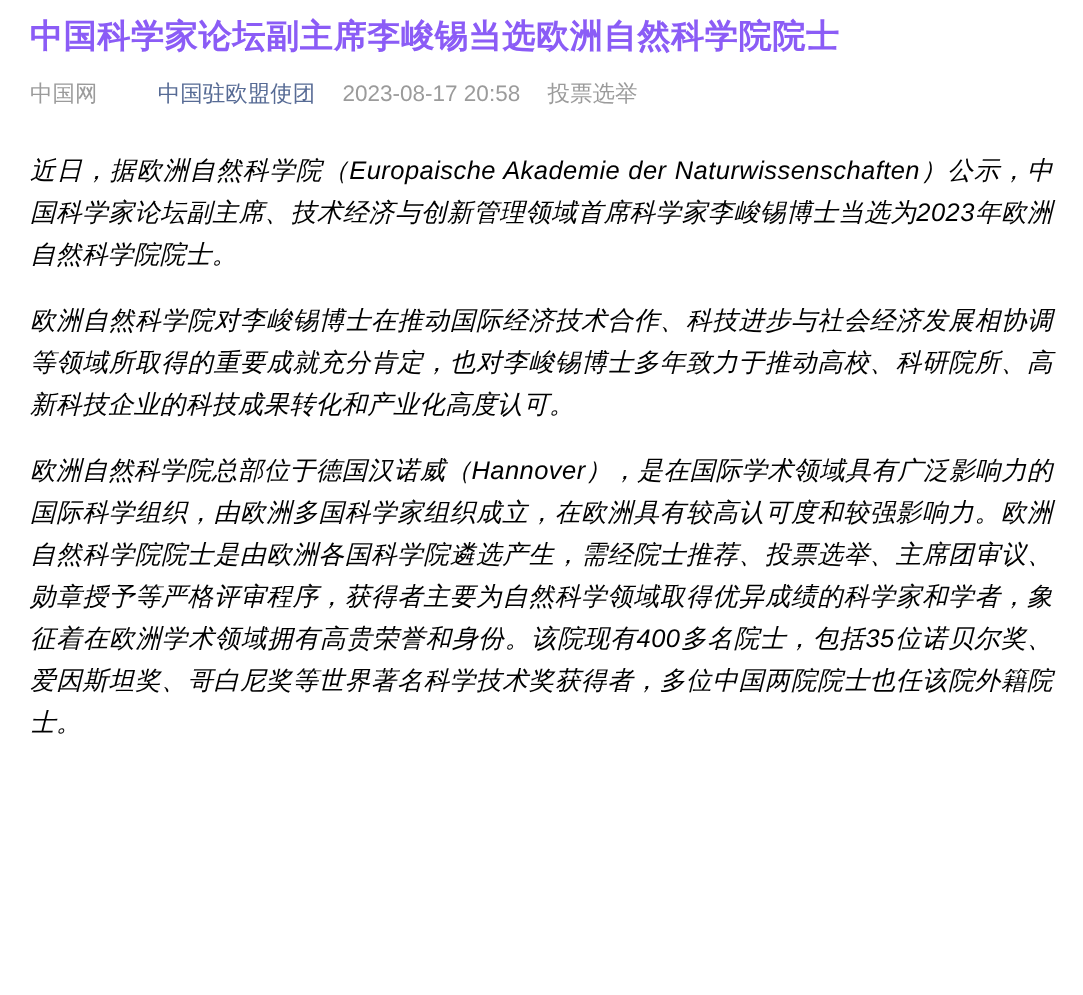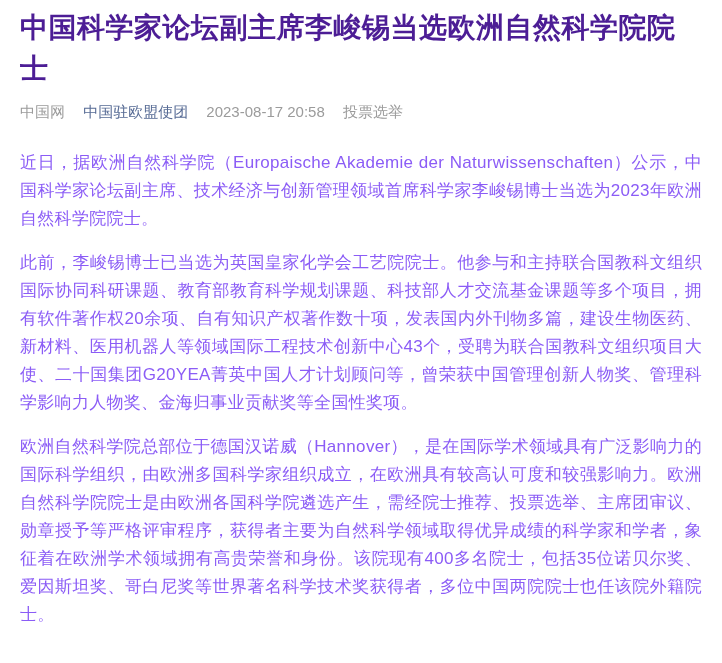--- a/index.html
+++ b/index.html
@@ -12,64 +12,66 @@
     height: 663px;
     overflow: hidden;
     font-family: "Liberation Sans", sans-serif;
   }
   .article {
     padding: 8px 20px 0 20px;
     box-sizing: border-box;
   }
   .article-title {
     margin: 0 0 13px 0;
-    font-size: 28px;
+    font-size: 22px;
     line-height: 1.45;
     font-weight: 700;
-    color: #4c1d95;
+    color: #8b5cf6;
     letter-spacing: 0.5px;
   }
   .meta-row {
     font-size: 15px;
     line-height: 20px;
     color: #9b9b9b;
     margin: 0 0 27px 0;
     white-space: nowrap;
   }
   .meta-row .meta-item {
     margin-right: 14px;
     text-align: center;
   }
   .account-link {
     color: #576b95;
     text-decoration: none;
     cursor: pointer;
+    margin-left: 22px;
   }
   .content p {
     margin: 0 0 16px 0;
     font-size: 17px;
     line-height: 28px;
-    color: #8b5cf6;
+    color: #000000;
     text-align: justify;
     letter-spacing: 0.3px;
+    font-style: italic;
   }
 </style>
 </head>
 <body>
 
 <div class="article">
 
   <h1 class="article-title">中国科学家论坛副主席李峻锡当选欧洲自然科学院院士</h1>
 
   <div class="meta-row">
     <span class="meta-item">中国网</span>
     <a class="meta-item account-link">中国驻欧盟使团</a>
     <span class="meta-item">2023-08-17 20:58</span>
     <span class="meta-item">投票选举</span>
   </div>
 
   <div class="content">
     <p>近日，据欧洲自然科学院（Europaische Akademie der Naturwissenschaften）公示，中国科学家论坛副主席、技术经济与创新管理领域首席科学家李峻锡博士当选为2023年欧洲自然科学院院士。</p>
-    <p>此前，李峻锡博士已当选为英国皇家化学会工艺院院士。他参与和主持联合国教科文组织国际协同科研课题、教育部教育科学规划课题、科技部人才交流基金课题等多个项目，拥有软件著作权20余项、自有知识产权著作数十项，发表国内外刊物多篇，建设生物医药、新材料、医用机器人等领域国际工程技术创新中心43个，受聘为联合国教科文组织项目大使、二十国集团G20YEA菁英中国人才计划顾问等，曾荣获中国管理创新人物奖、管理科学影响力人物奖、金海归事业贡献奖等全国性奖项。</p>
+    <p>欧洲自然科学院对李峻锡博士在推动国际经济技术合作、科技进步与社会经济发展相协调等领域所取得的重要成就充分肯定，也对李峻锡博士多年致力于推动高校、科研院所、高新科技企业的科技成果转化和产业化高度认可。</p>
     <p>欧洲自然科学院总部位于德国汉诺威（Hannover），是在国际学术领域具有广泛影响力的国际科学组织，由欧洲多国科学家组织成立，在欧洲具有较高认可度和较强影响力。欧洲自然科学院院士是由欧洲各国科学院遴选产生，需经院士推荐、投票选举、主席团审议、勋章授予等严格评审程序，获得者主要为自然科学领域取得优异成绩的科学家和学者，象征着在欧洲学术领域拥有高贵荣誉和身份。该院现有400多名院士，包括35位诺贝尔奖、爱因斯坦奖、哥白尼奖等世界著名科学技术奖获得者，多位中国两院院士也任该院外籍院士。</p>
   </div>
 
 </div>
 
 </body></html>

